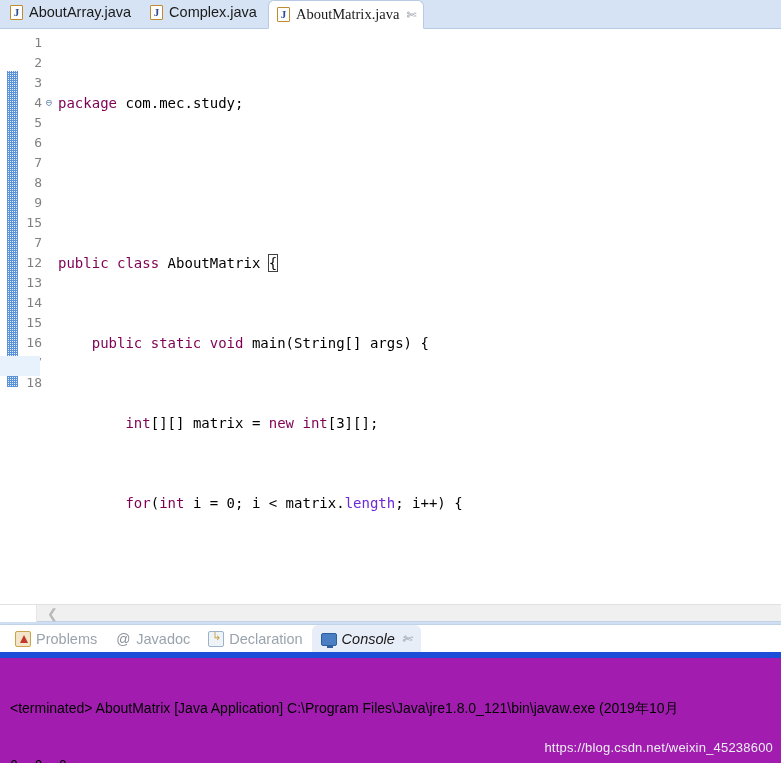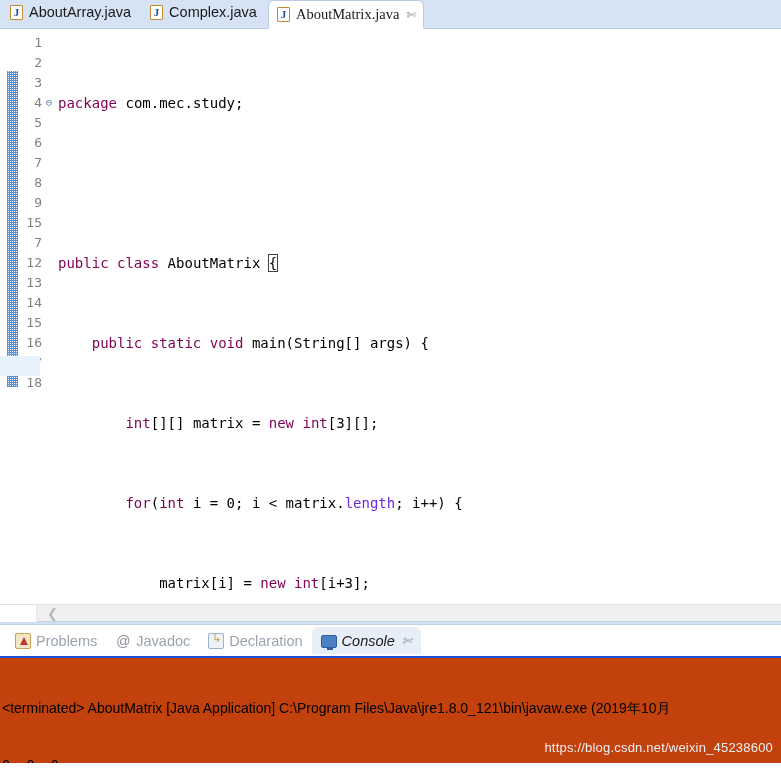--- a/index.html
+++ b/index.html
@@ -188,21 +188,21 @@
     border-bottom: 1px solid #c2d3e8;
   }
 
   
   .viewbar {
     height: 33px;
     background: #ffffff;
     display: flex;
     align-items: center;
     padding-left: 6px;
-    border-bottom: 2px solid #1d4ed8;
+    border-bottom: 6px solid #1d4ed8;
   }
   .vtab {
     display: flex; align-items: center;
     height: 27px;
     padding: 0 9px;
     font-size: 14.5px;
     color: #9aa3ad;
     border-radius: 6px 6px 0 0;
     white-space: nowrap;
     cursor: default;
@@ -232,22 +232,22 @@
   }
   .ic-console::after{
     content:""; position:absolute; left:5px; bottom:-3px; width:6px; height:3px; background:#2f5e9e;
   }
   .vtab-close { margin-left:7px; font-size:12px; color:#8a9099; cursor:pointer; }
 
   
   .console {
     position: relative;
     height: 105px;
-    background: #c2410c;
-    padding: 3px 0 0 2px;
+    background: #a21caf;
+    padding: 3px 0 0 10px;
     font-family: "DejaVu Sans Mono", monospace;
     font-size: 13.5px;
     line-height: 19px;
     color: #000000;
     overflow: hidden;
     white-space: pre;
   }
   .console .hdr { font-family: "Liberation Sans", sans-serif; font-size: 14px; }
   .watermark {
     position: absolute;
@@ -326,21 +326,20 @@
       <div class="cline">&nbsp;</div>
       
       <div class="cline"><span class="kw">public class</span> <span class="plain">AboutMatrix </span><span class="plain bracebox">{</span></div>
       
       <div class="cline"><span class="plain">    </span><span class="kw">public static void</span> <span class="plain">main(String[] args) {</span></div>
       
       <div class="cline"><span class="plain">        </span><span class="kw">int</span><span class="plain">[][] matrix = </span><span class="kw">new int</span><span class="plain">[3][];</span></div>
       
       <div class="cline"><span class="plain">        </span><span class="kw">for</span><span class="plain">(</span><span class="kw">int</span><span class="plain"> i = 0; i &lt; matrix.</span><span class="fld">length</span><span class="plain">; i++) {</span></div>
       
-      <div class="cline"><span class="plain">            matrix[i] = </span><span class="kw">new int</span><span class="plain">[i+3];</span></div>
       
       
       
       
       
       
       
       
       
       

